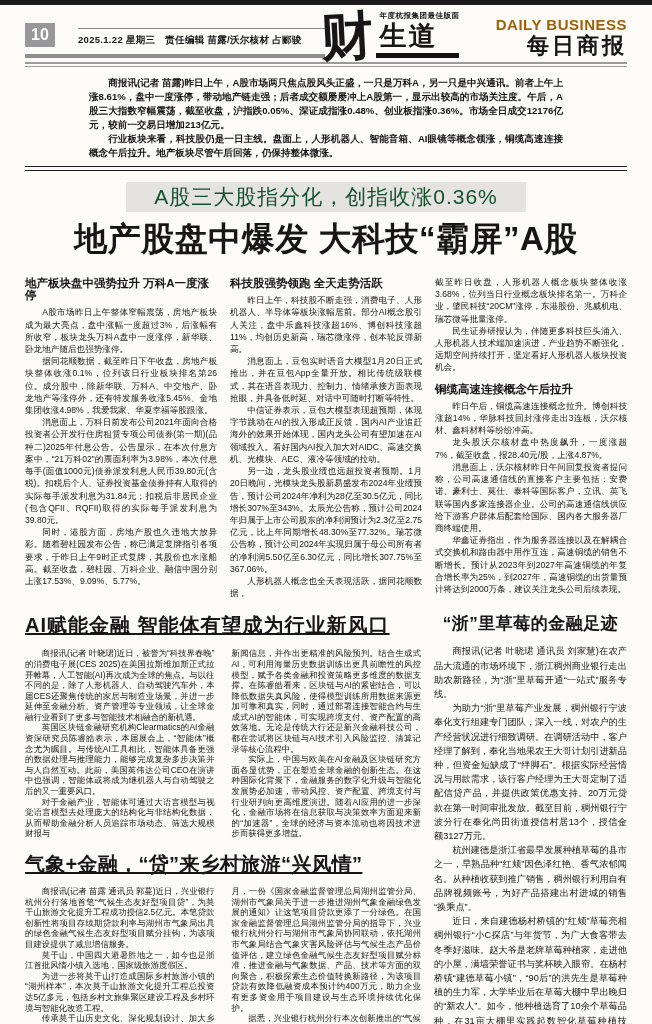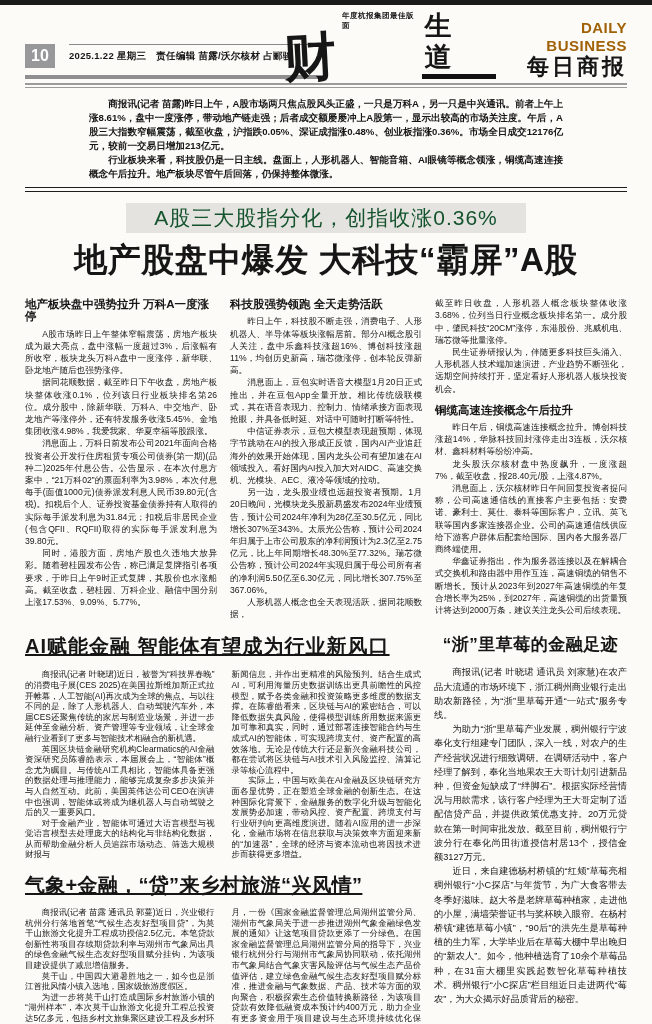--- a/index.html
+++ b/index.html
@@ -7,30 +7,30 @@
     width:652px;height:1024px;overflow:hidden;
     background:#fcfbf8;color:#161616;
     font-family:"Liberation Sans","DejaVu Sans",sans-serif;
   }
   .topbar{height:5px;background:#1b1b1b;}
   .page-inner{padding:4px 25px 0 25px;}
 
   
   .masthead-row{display:flex;align-items:flex-end;justify-content:space-between;padding:2px 0 4px;}
   .header-left{width:300px;border-bottom:4px solid #8f8f8f;padding-bottom:7px;}
-  .header-left-top{display:flex;align-items:flex-start;gap:14px;}
+  .header-left-top{display:flex;align-items:flex-end;gap:23px;}
   .pagenum{width:30px;height:24px;background:#98989a;color:#fff;font-weight:bold;
     font-size:16px;display:flex;align-items:center;justify-content:center;flex:none;}
   .date-wrap{flex:1;border-top:1px solid #8a8a8a;padding-top:5px;
     font-size:9.5px;font-weight:bold;letter-spacing:.3px;white-space:nowrap;}
   .date-wrap .sep{display:inline-block;width:10px;}
   .masthead{display:flex;align-items:flex-end;gap:3px;margin-left:-40px;}
   .logo-cai{font-family:"DejaVu Serif","Liberation Serif",serif;font-size:52px;font-weight:bold;
     line-height:.85;transform:rotate(-3deg);}
-  .logo-right{display:flex;flex-direction:row;}
+  .logo-right{display:flex;flex-direction:column;}
   .award{font-size:7.5px;font-weight:bold;letter-spacing:.5px;padding-left:3px;}
   .logo-rest{font-size:27px;font-weight:900;letter-spacing:2px;line-height:1.15;
     border-bottom:5px solid #111;padding:0 14px 1px 3px;}
   .paper-name{text-align:right;line-height:1.15;}
   .paper-en{color:#a16207;font-size:15px;font-weight:bold;letter-spacing:.5px;}
   .paper-cn{font-size:22px;font-weight:700;letter-spacing:3px;}
   .header-rule{height:2px;border-top:2px solid #9b9b9b;border-bottom:1px solid #9b9b9b;}
 
   
   .lead{width:474px;margin:9px auto 6px;font-size:9.6px;line-height:14px;font-weight:600;}
@@ -118,21 +118,21 @@
     <div class="col">
       <h3 class="subhead">科技股强势领跑 全天走势活跃</h3>
       <p class="body-p">昨日上午，科技股不断走强，消费电子、人形机器人、半导体等板块涨幅居前。部分AI概念股引人关注，盘中乐鑫科技涨超16%、博创科技涨超11%，均创历史新高，瑞芯微涨停，创本轮反弹新高。</p>
       <p class="body-p">消息面上，豆包实时语音大模型1月20日正式推出，并在豆包App全量开放。相比传统级联模式，其在语音表现力、控制力、情绪承接方面表现抢眼，并具备低时延、对话中可随时打断等特性。</p>
       <p class="body-p">中信证券表示，豆包大模型表现超预期，体现字节跳动在AI的投入形成正反馈，国内AI产业追赶海外的效果开始体现，国内龙头公司有望加速在AI领域投入。看好国内AI投入加大对AIDC、高速交换机、光模块、AEC、液冷等领域的拉动。</p>
       <p class="body-p">另一边，龙头股业绩也远超投资者预期。1月20日晚间，光模块龙头股新易盛发布2024年业绩预告，预计公司2024年净利为28亿至30.5亿元，同比增长307%至343%。太辰光公告称，预计公司2024年归属于上市公司股东的净利润预计为2.3亿至2.75亿元，比上年同期增长48.30%至77.32%。瑞芯微公告称，预计公司2024年实现归属于母公司所有者的净利润5.50亿至6.30亿元，同比增长307.75%至367.06%。</p>
       <p class="body-p">人形机器人概念也全天表现活跃，据同花顺数据，</p>
     </div>
 
     <div class="col">
-      <p class="body-p cont">截至昨日收盘，人形机器人概念板块整体收涨3.68%，位列当日行业概念板块排名第一。成分股中，肇民科技“20CM”涨停，东港股份、兆威机电、瑞芯微等批量涨停。</p>
+      <p class="body-p cont">截至昨日收盘，人形机器人概念板块整体收涨3.68%，位列当日行业概念板块排名第一。万科企业，肇民科技“20CM”涨停，东港股份、兆威机电、瑞芯微等批量涨停。</p>
       <p class="body-p">民生证券研报认为，伴随更多科技巨头涌入、人形机器人技术端加速演进，产业趋势不断强化，远期空间持续打开，坚定看好人形机器人板块投资机会。</p>
       <h3 class="subhead mid">铜缆高速连接概念午后拉升</h3>
       <p class="body-p">昨日午后，铜缆高速连接概念拉升。博创科技涨超14%，华脉科技回封涨停走出3连板，沃尔核材、鑫科材料等纷纷冲高。</p>
       <p class="body-p">龙头股沃尔核材盘中热度飙升，一度涨超7%，截至收盘，报28.40元/股，上涨4.87%。</p>
       <p class="body-p">消息面上，沃尔核材昨日午间回复投资者提问称，公司高速通信线的直接客户主要包括：安费诺、豪利士、莫仕、泰科等国际客户，立讯、英飞联等国内多家连接器企业。公司的高速通信线供应给下游客户群体后配套给国际、国内各大服务器厂商终端使用。</p>
       <p class="body-p">华鑫证券指出，作为服务器连接以及在解耦合式交换机和路由器中用作互连，高速铜缆的销售不断增长。预计从2023年到2027年高速铜缆的年复合增长率为25%，到2027年，高速铜缆的出货量预计将达到2000万条，建议关注龙头公司后续表现。</p>
     </div>
   </section>
 
   <div class="bottom-region">
@@ -169,18 +169,19 @@
           </div>
         </div>
       </section>
 
     </div>
 
     <aside class="strawberry">
       <h2 class="strawberry-title">“浙”里草莓的金融足迹</h2>
       <p class="body-p">商报讯(记者 叶晓珺 通讯员 刘家慧)在农产品大流通的市场环境下，浙江稠州商业银行走出助农新路径，为“浙”里草莓开通“一站式”服务专线。</p>
       <p class="body-p">为助力“浙”里草莓产业发展，稠州银行宁波奉化支行组建专门团队，深入一线，对农户的生产经营状况进行细致调研。在调研活动中，客户经理了解到，奉化当地果农王大哥计划引进新品种，但资金短缺成了“绊脚石”。根据实际经营情况与用款需求，该行客户经理为王大哥定制了适配信贷产品，并提供政策优惠支持。20万元贷款在第一时间审批发放。截至目前，稠州银行宁波分行在奉化尚田街道授信村居13个，授信金额3127万元。</p>
+      <p class="body-p">杭州建德是浙江省最早发展种植草莓的县市之一，早熟品种“红颊”因色泽红艳、香气浓郁闻名。从种植收获到推广销售，稠州银行利用自有品牌视频账号，为好产品搭建出村进城的销售“换乘点”。</p>
       <p class="body-p">近日，来自建德杨村桥镇的“红颊”草莓亮相稠州银行“小C探店”与年货节，为广大食客带去冬季好滋味。赵大爷是老牌草莓种植家，走进他的小屋，满墙荣誉证书与奖杯映入眼帘。在杨村桥镇“建德草莓小镇”，“90后”的洪先生是草莓种植的生力军，大学毕业后在草莓大棚中早出晚归的“新农人”。如今，他种植选育了10余个草莓品种，在31亩大棚里实践起数智化草莓种植技术。稠州银行“小C探店”栏目组近日走进两代“莓农”，为大众揭示好品质背后的秘密。</p>
 
     </aside>
 
   </div>
 </div>
 
 </body></html>

